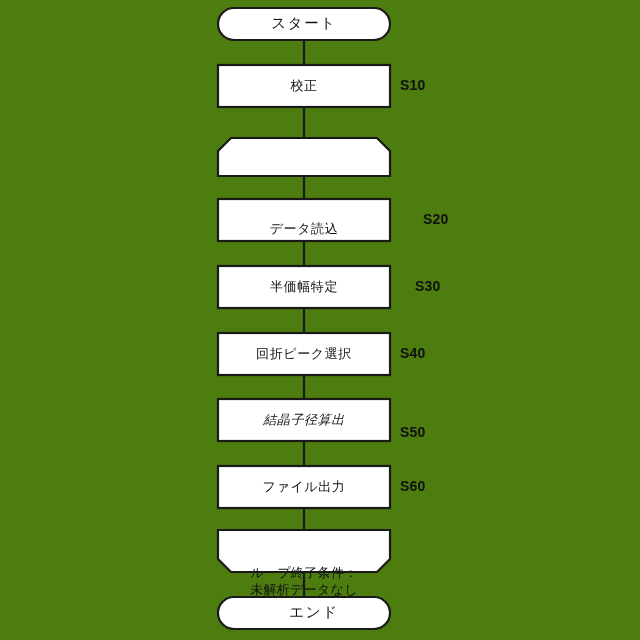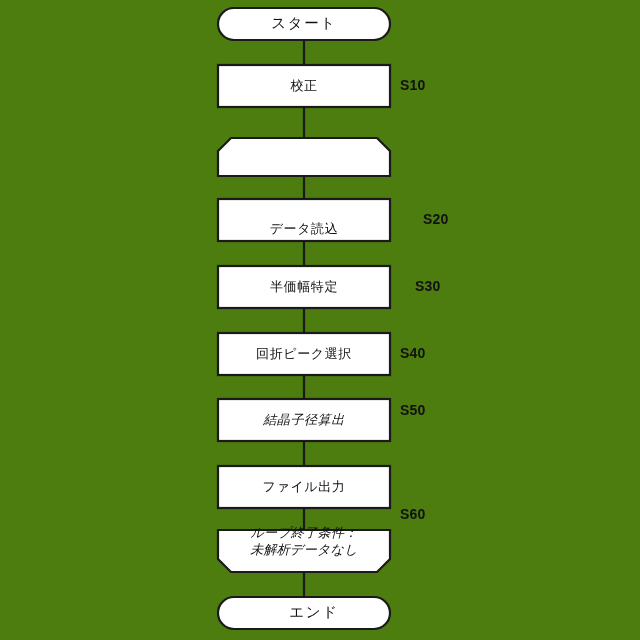--- a/index.html
+++ b/index.html
@@ -95,25 +95,25 @@
       </g>
   </svg>
   <div id="label-layer">
       <div class="node-label terminal-label" style="left: 218px; top: 8px; width: 172px; height: 32px;">スタート</div>
       <div class="node-label" style="left: 218px; top: 65px; width: 172px; height: 42px;">校正</div>
       <div class="node-label" style="left: 218px; top: 199px; width: 172px; height: 60px;">データ読込</div>
       <div class="node-label" style="left: 218px; top: 266px; width: 172px; height: 42px;">半価幅特定</div>
       <div class="node-label" style="left: 218px; top: 333px; width: 172px; height: 42px;">回折ピーク選択</div>
       <div class="node-label" style="left: 218px; top: 399px; width: 172px; height: 42px; font-style: italic;">結晶子径算出</div>
       <div class="node-label" style="left: 218px; top: 466px; width: 172px; height: 42px;">ファイル出力</div>
-      <div class="node-label loop-label" style="left: 218px; top: 514px; width: 172px; height: 56px; font-style: italic;">ループ終了条件：
+      <div class="node-label loop-label" style="left: 218px; top: 554px; width: 172px; height: 56px;">ループ終了条件：
 未解析データなし</div>
       <div class="node-label terminal-label" style="left: 218px; top: 597px; width: 192px; height: 32px;">エンド</div>
     </div>
   <div id="tag-layer">
       <div class="step-tag" style="left: 400px; top: 77px;">S10</div>
       <div class="step-tag" style="left: 423px; top: 211px;">S20</div>
       <div class="step-tag" style="left: 415px; top: 278px;">S30</div>
       <div class="step-tag" style="left: 400px; top: 345px;">S40</div>
-      <div class="step-tag" style="left: 400px; top: 402px;">S50</div>
-      <div class="step-tag" style="left: 400px; top: 478px; margin-top: 28px;">S60</div>
+      <div class="step-tag" style="left: 400px; top: 424px;">S50</div>
+      <div class="step-tag" style="left: 400px; top: 478px;">S60</div>
     </div>
 </div>
 
 </body></html>

